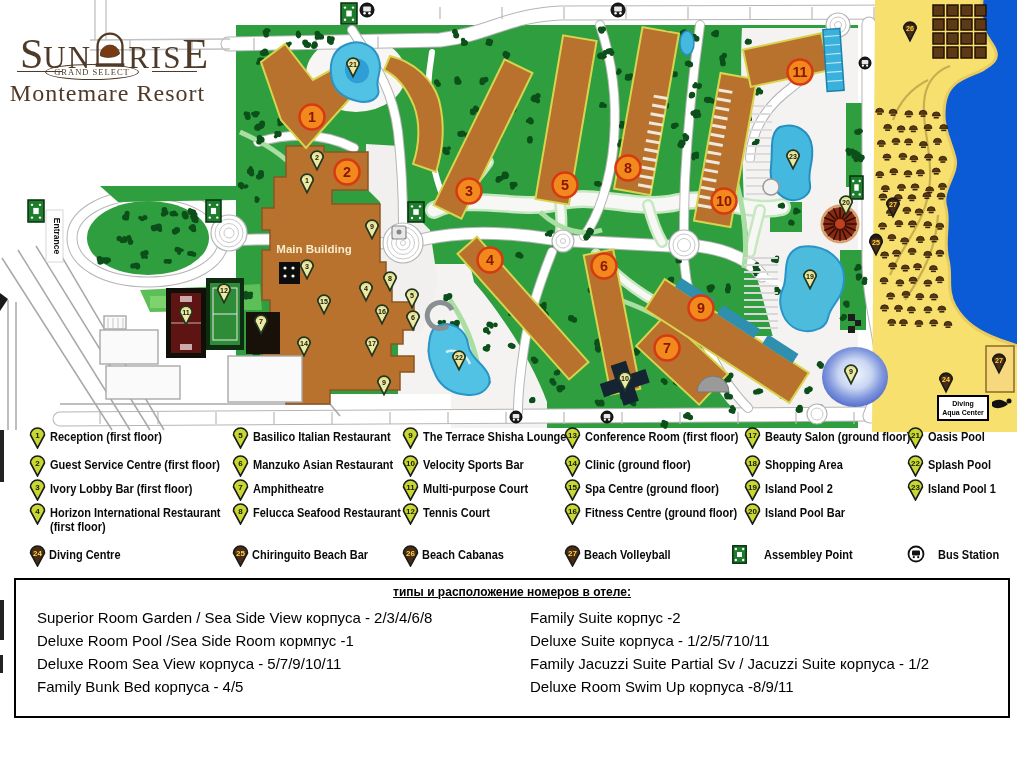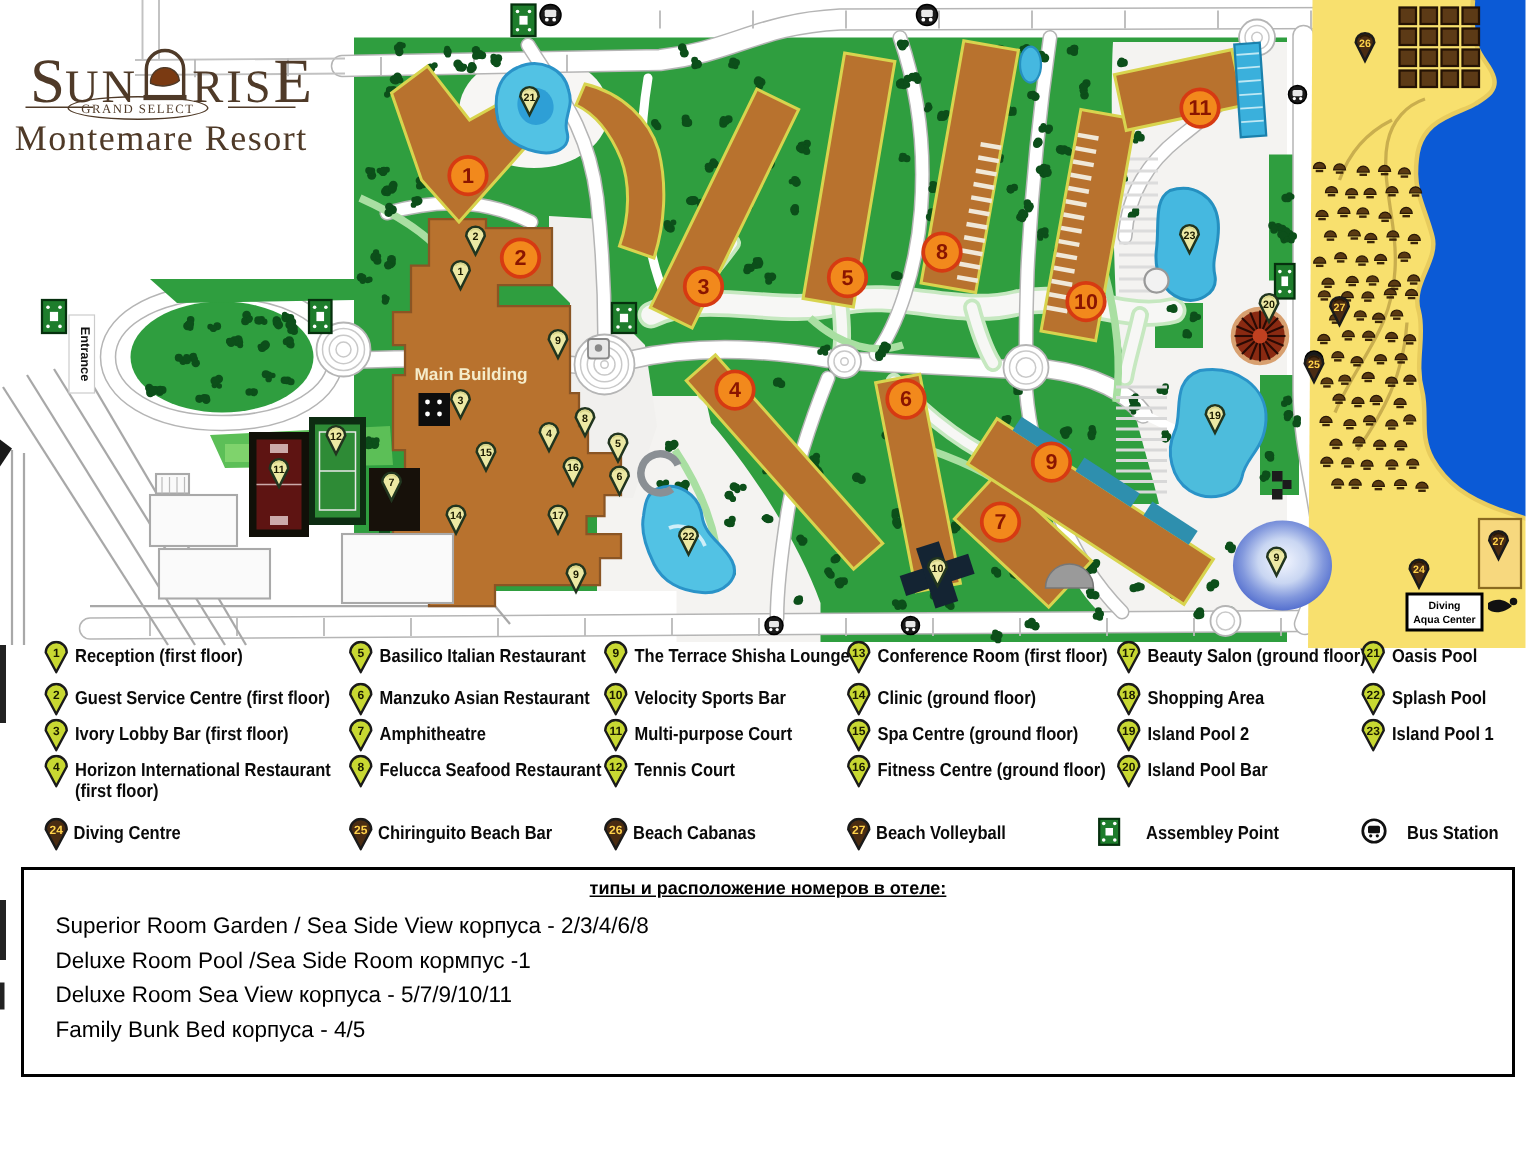--- a/index.html
+++ b/index.html
@@ -2445,16 +2445,22 @@
 
   <div style="text-align:center;font-weight:bold;font-size:12px;margin-top:5px"><u>типы и расположение номеров в отеле:</u></div>
 
   <div style="position:absolute;left:21px;top:26px;line-height:23px">
     Superior Room Garden / Sea Side View корпуса - 2/3/4/6/8<br>
     Deluxe Room Pool /Sea Side Room кормпус -1<br>
     Deluxe Room Sea View корпуса - 5/7/9/10/11<br>
     Family Bunk Bed корпуса - 4/5
   </div>
 
+  <div style="position:absolute;left:514px;top:26px;line-height:23px">
+    Family Suite корпус -2<br>
+    Deluxe Suite корпуса - 1/2/5/710/11<br>
+    Family Jacuzzi Suite Partial Sv / Jacuzzi Suite корпуса - 1/2<br>
+    Deluxe Room Swim Up корпуса -8/9/11
+  </div>
 </div>
 
 <div style="position:absolute;left:0;top:430px;width:4px;height:52px;background:#222"></div>
 <div style="position:absolute;left:0;top:600px;width:4px;height:40px;background:#222"></div>
 <div style="position:absolute;left:0;top:655px;width:3px;height:18px;background:#222"></div>
 </body></html>

